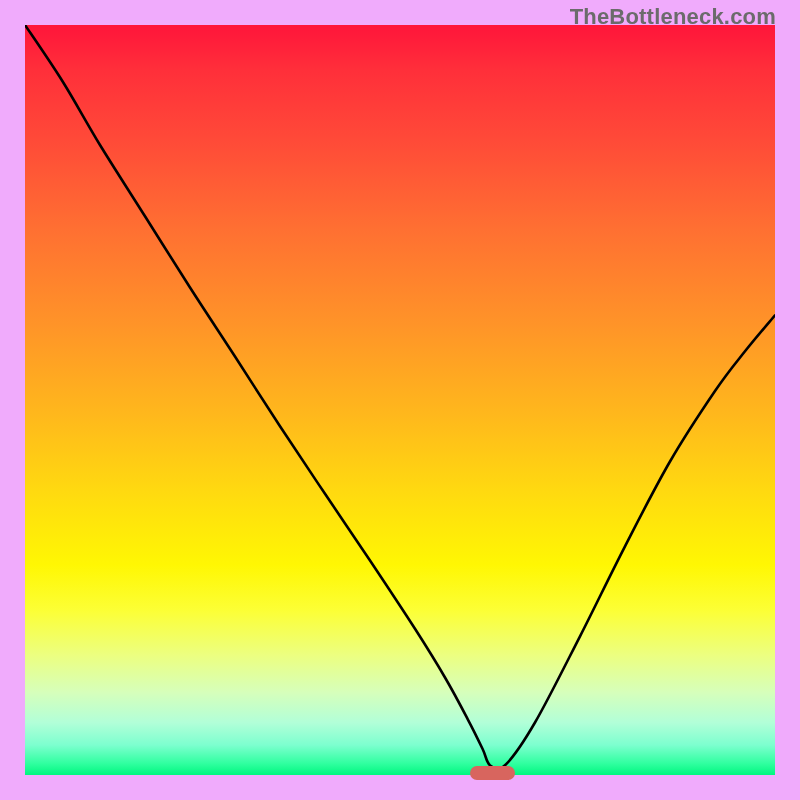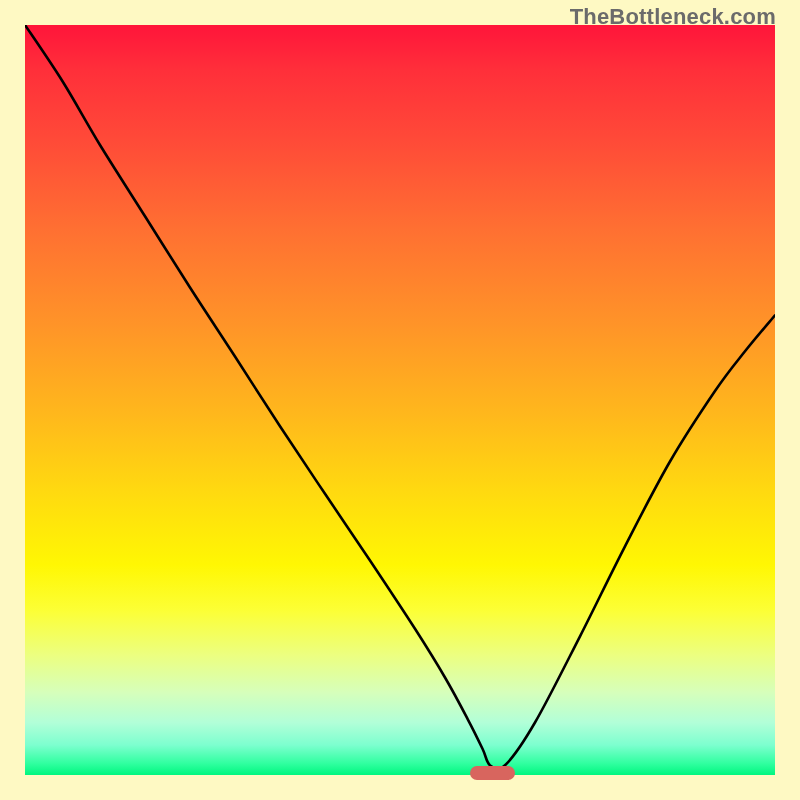--- a/index.html
+++ b/index.html
@@ -8,21 +8,21 @@
     width: 800px;
     height: 800px;
     background: #000;
     overflow: hidden;
     font-family: Arial, Helvetica, sans-serif;
   }
   .frame {
     position: relative;
     width: 800px;
     height: 800px;
-    background: #fef9c3;
+    background: #f0abfc;
   }
   .plot {
     position: absolute;
     left: 25px;
     top: 25px;
     width: 750px;
     height: 750px;
     background: linear-gradient(
       to bottom,
       #ff153a 0%,

